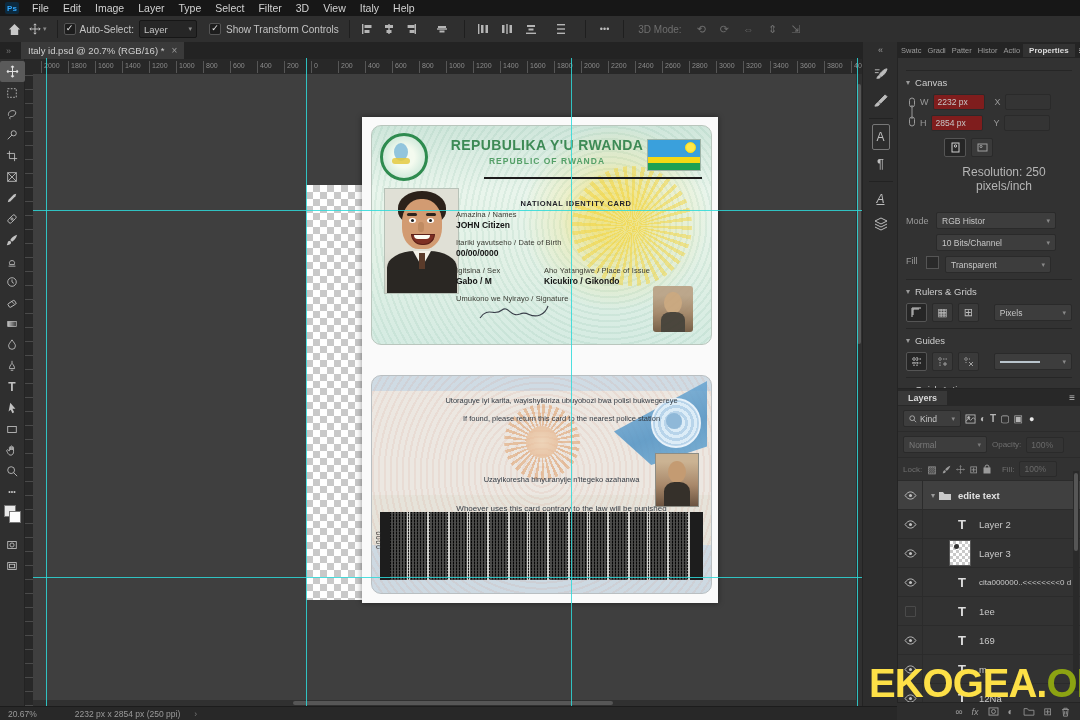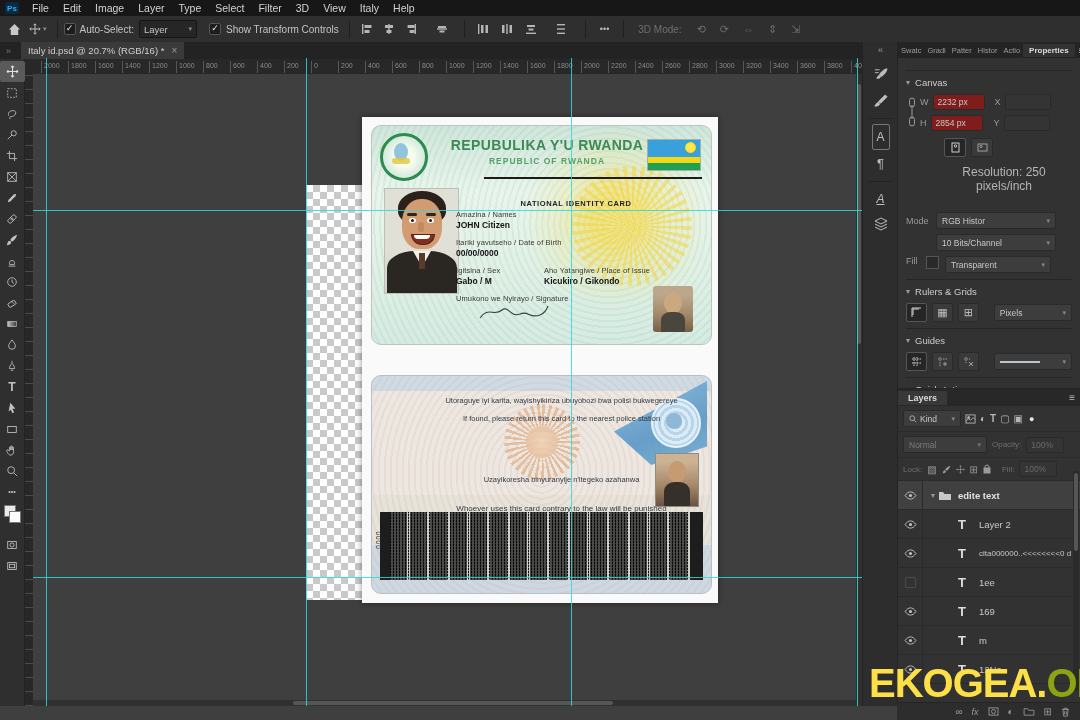--- a/index.html
+++ b/index.html
@@ -713,20 +713,33 @@
         <span style="margin-left:4px;">Layer 2</span>
       </div>
       <div class="lrow">
         <span class="eyecell">
           <svg width="13" height="9" viewBox="0 0 14 10">
               <path d="M1 5c2-3 4-4 6-4s4 1 6 4c-2 3-4 4-6 4S3 8 1 5z" fill="none" stroke="#c4c4c4"></path>
               <circle cx="7" cy="5" r="1.7" fill="#c4c4c4"></circle>
             </svg>
           </span>
         <span style="width:26px;"></span>
+        <span class="checkerboard" style="width:20px;height:24px;background-size:6px 6px;border:1px solid #555;margin-right:2px;position:relative;">
+          <span style="position:absolute;left:4px;top:3px;width:5px;height:5px;background:#333;border-radius:50%;"></span>
+          </span>
+        <span style="margin-left:6px;">Layer 3</span>
+      </div>
+      <div class="lrow">
+        <span class="eyecell">
+          <svg width="13" height="9" viewBox="0 0 14 10">
+              <path d="M1 5c2-3 4-4 6-4s4 1 6 4c-2 3-4 4-6 4S3 8 1 5z" fill="none" stroke="#c4c4c4"></path>
+              <circle cx="7" cy="5" r="1.7" fill="#c4c4c4"></circle>
+            </svg>
+          </span>
+        <span style="width:26px;"></span>
         <span class="tthumb">T</span>
         <span style="margin-left:4px;font-size:8px;white-space:nowrap;overflow:hidden;max-width:104px;">cita000000..&lt;&lt;&lt;&lt;&lt;&lt;&lt;&lt;0 d</span>
       </div>
       <div class="lrow">
         <span class="eyecell">
           <span style="width:9px;height:9px;border:1px solid #4a4a4a;border-radius:1px;"></span>
           </span>
         <span style="width:26px;"></span>
         <span class="tthumb">T</span>
         <span style="margin-left:4px;">1ee</span>
@@ -789,18 +802,24 @@
         </svg>
       </span>
     <span style="color:#9a9a9a;font-size:10px;">⊞</span>
     <span class="ic">
       <svg width="9" height="10" viewBox="0 0 10 12" stroke="#9a9a9a" fill="none">
           <path d="M1 3h8M3 3V1.5h4V3M2 3l.7 8h4.6L8 3M4 5v4M6 5v4"></path>
         </svg>
       </span>
   </div>
 
+  <div class="abs" style="left:0;top:706px;width:897px;height:14px;background:#282828;border-top:1px solid #1c1c1c;
+              display:flex;align-items:center;font-size:8.5px;color:#9a9a9a;">
+    <span style="margin:0 10px 0 8px;">20.67%</span>
+    <span style="margin-left:28px;">2232 px x 2854 px (250 ppi)</span>
+    <span style="margin-left:14px;color:#7a7a7a;">›</span>
+  </div>
 
   <div class="abs" style="left:852px;top:661px;z-index:9;font-size:40px;font-weight:bold;letter-spacing:-1px;white-space:nowrap;">
     <span style="color:#fde047;margin-left:17px;">EKOGEA.</span><span style="color:#8ca312;">ORG</span>
   </div>
 
 </div>
 
 </body></html>

